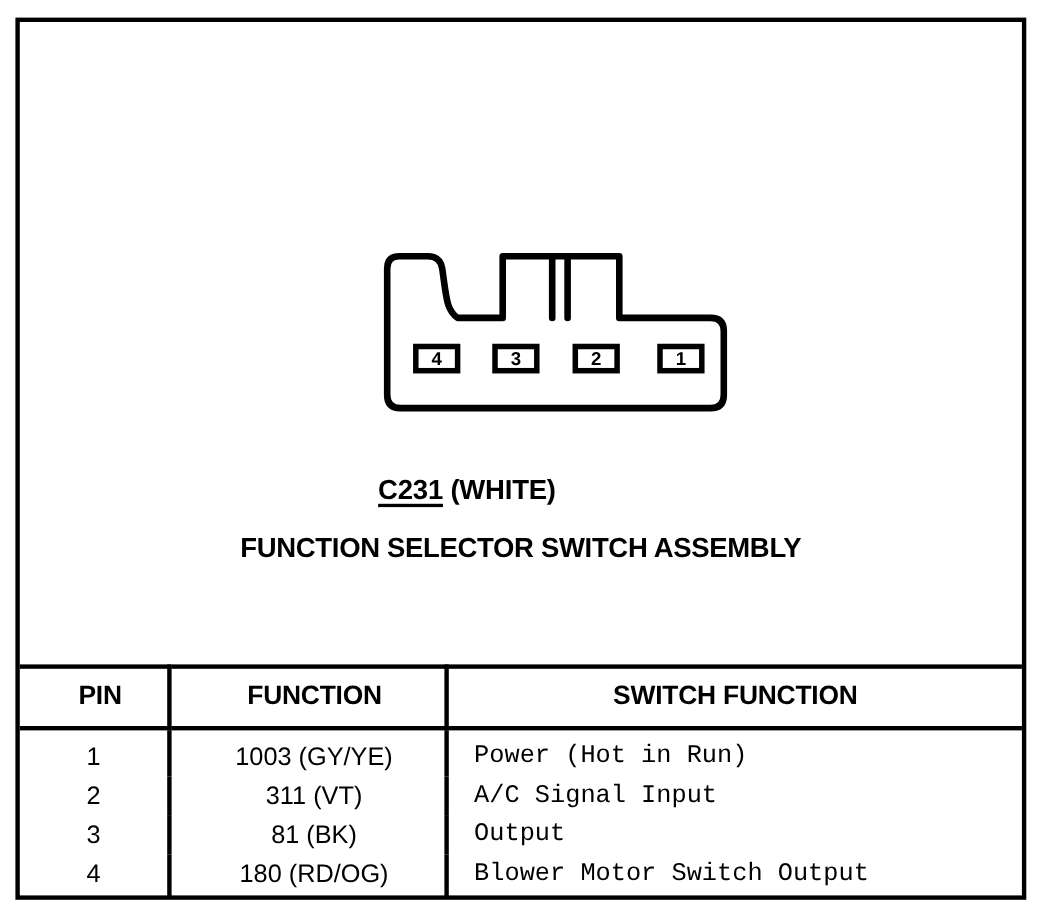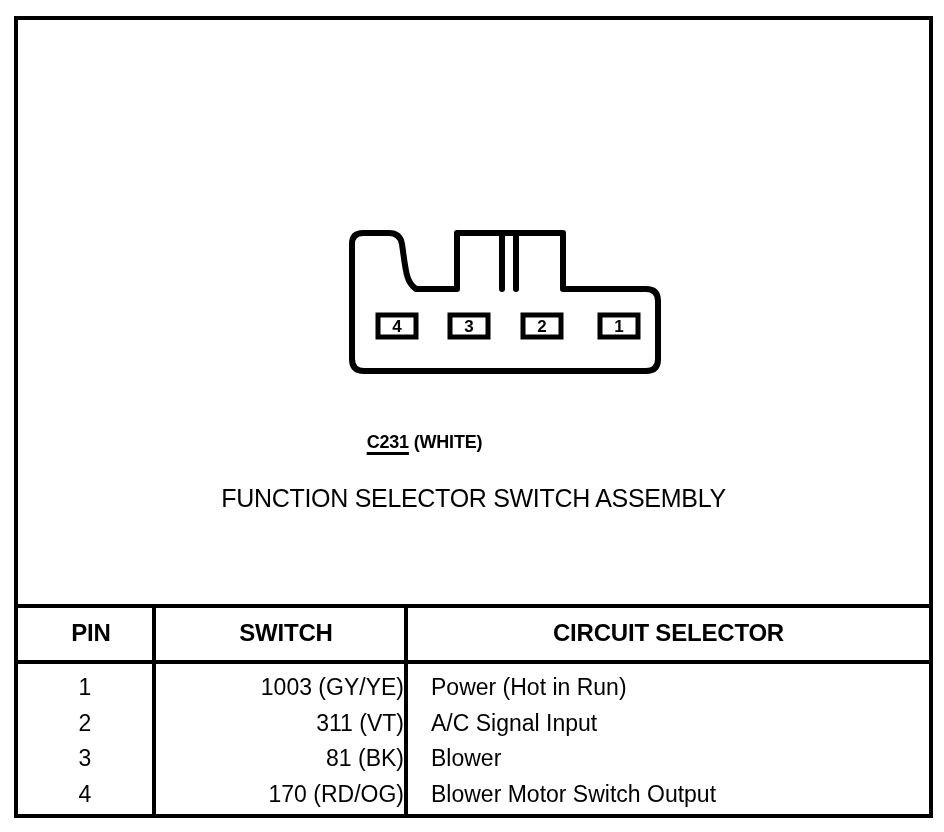--- a/index.html
+++ b/index.html
@@ -44,21 +44,21 @@
     display: block;
   }
 
   
   .caption-main {
     position: absolute;
     left: 14px;
     top: 432px;
     width: 821px;
     text-align: center;
-    font-size: 18px;
+    font-size: 25px;
     font-weight: bold;
     letter-spacing: -0.2px;
     color: #000;
     white-space: nowrap;
   }
   .caption-main .code {
     text-decoration: underline;
     text-underline-offset: 4px;
     text-decoration-thickness: 3px;
   }
@@ -66,21 +66,21 @@
     font-weight: bold;
   }
 
   .caption-sub {
     position: absolute;
     left: 14px;
     top: 484px;
     width: 919px;
     text-align: center;
     font-size: 25px;
-    font-weight: normal;
+    font-weight: bold;
     letter-spacing: -0.3px;
     color: #000;
     white-space: nowrap;
   }
 
   
   .pin-table {
     position: absolute;
     left: 18px;
     top: 604px;
@@ -113,27 +113,28 @@
     font-weight: normal;
     color: #000;
     padding: 2px 0 3px 0;
     line-height: 1.33;
   }
   .pin-table tbody td.td-pin {
     text-align: center;
     border-right: 4px solid #000;
   }
   .pin-table tbody td.td-circuit {
-    text-align: right;
+    text-align: center;
     padding-left: 11px;
     border-right: 4px solid #000;
   }
   .pin-table tbody td.td-function {
     text-align: left;
     padding-left: 23px;
+    font-family: Liberation Mono, monospace;
   }
   .pin-table tbody tr:first-child td {
     padding-top: 8px;
   }
   .pin-table tbody tr:last-child td {
     padding-bottom: 7px;
   }
 </style>
 </head>
 <body>
@@ -191,41 +192,41 @@
 
   <table class="pin-table">
     <colgroup>
       <col class="c-pin">
       <col class="c-circuit">
       <col class="c-function">
     </colgroup>
     <thead>
       <tr>
         <th class="th-pin">PIN</th>
-        <th class="th-circuit">SWITCH</th>
-        <th class="th-function">CIRCUIT SELECTOR</th>
+        <th class="th-circuit">FUNCTION</th>
+        <th class="th-function">SWITCH FUNCTION</th>
       </tr>
     </thead>
     <tbody>
       <tr>
         <td class="td-pin">1</td>
         <td class="td-circuit">1003 (GY/YE)</td>
         <td class="td-function">Power (Hot in Run)</td>
       </tr>
       <tr>
         <td class="td-pin">2</td>
         <td class="td-circuit">311 (VT)</td>
         <td class="td-function">A/C Signal Input</td>
       </tr>
       <tr>
         <td class="td-pin">3</td>
         <td class="td-circuit">81 (BK)</td>
-        <td class="td-function">Blower</td>
+        <td class="td-function">Output</td>
       </tr>
       <tr>
         <td class="td-pin">4</td>
-        <td class="td-circuit">170 (RD/OG)</td>
+        <td class="td-circuit">180 (RD/OG)</td>
         <td class="td-function">Blower Motor Switch Output</td>
       </tr>
     </tbody>
   </table>
 
 </div>
 
 </body></html>

